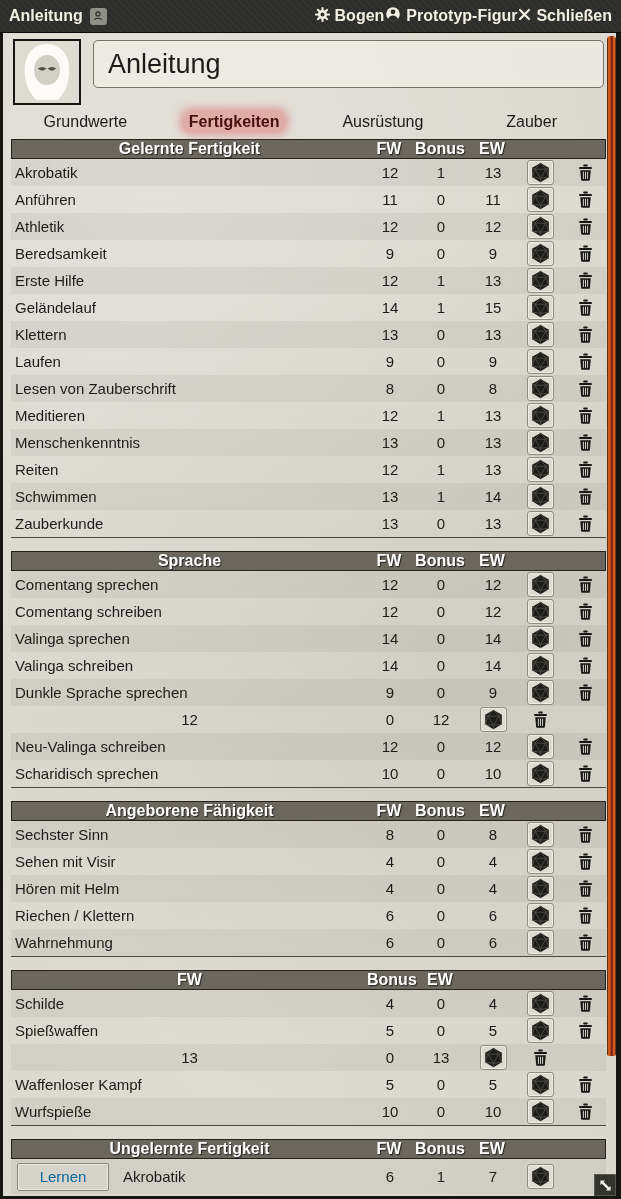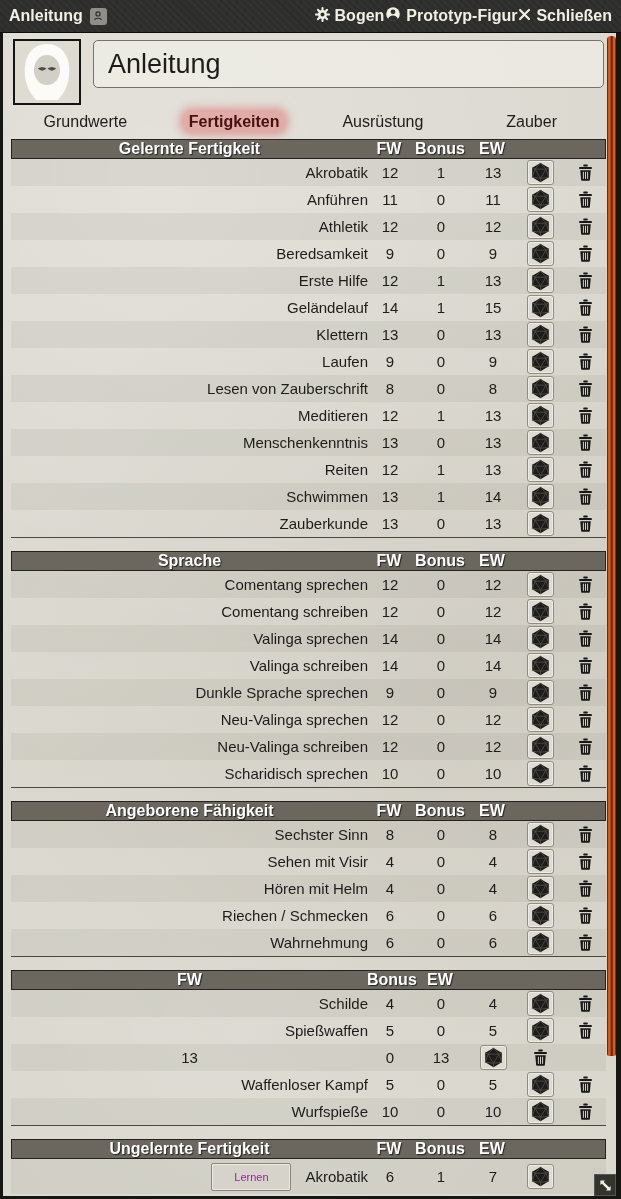--- a/index.html
+++ b/index.html
@@ -59,36 +59,36 @@
   .thead, .trow { display:grid; grid-template-columns:1fr 44px 58px 46px 48px 42px; align-items:center; }
   .thead {
     height:20px; background:#6b675f; border:1px solid #23221f;
     color:#ffffff; font-weight:bold; font-size:16px;
     text-shadow:1px 1px 1px rgba(20,20,20,.8);
   }
   .th-title { text-align:center; }
   .th-num { text-align:center; }
   .trow { height:27px; font-size:15px; color:#1d1c1a; }
   .trow.shade { background:rgba(30,30,20,.055); }
-  .cell.name { padding-left:4px; white-space:nowrap; overflow:hidden; display:flex; align-items:center;justify-content:flex-end; }
+  .cell.name { padding-left:4px; white-space:nowrap; overflow:hidden; display:flex; align-items:center; }
   .cell.num { text-align:center; }
   .cell.dice, .cell.del { display:flex; justify-content:center; }
 
   .dice-btn {
     width:27px; height:25px; display:flex; align-items:center; justify-content:center;
     background:#dedbd2; border:1px solid #8f8c80; border-radius:3px; cursor:pointer; padding:0;
     box-shadow:inset 0 0 0 1px rgba(255,255,255,.45);
   }
   .trash-btn { background:none; border:none; cursor:pointer; padding:0; display:flex; }
 
   .learn-row { height:35px; }
   .learn-btn {
-    width:80px; height:28px; margin:0 14px 0 2px; flex:0 0 auto;
+    width:92px; height:28px; margin:0 14px 0 2px; flex:0 0 auto;
     background:#d6d3ca; border:1px solid #88857b; border-radius:2px;
-    font-family:inherit; font-size:11px; color:#a21caf; cursor:pointer;
+    font-family:inherit; font-size:15px; color:#0369a1; cursor:pointer;
     box-shadow:inset 0 0 0 1px rgba(255,255,255,.5);
   }
 
   
   .scroll-thumb {
     position:absolute; top:36px; right:5px; width:9px; height:1020px; z-index:10;
     background:linear-gradient(90deg,#3a140a 0%,#d2601f 18%,#cf5a1e 34%,#7c2113 46%,#7c2113 58%,#cf5a1e 72%,#d2601f 86%,#3a140a 100%);
     border-radius:4px 4px 2px 2px; cursor:pointer;
   }
   .resize-handle {
@@ -814,23 +814,20 @@
                       <path d="M3 8h14l-1.2 13a1 1 0 0 1-1 .9H5.2a1 1 0 0 1-1-.9Z"></path>
                     </g>
                     <g stroke="#d9d6cd" stroke-width="1.3" fill="none">
                       <path d="M7.2 10v9.5M10 10v9.5M12.8 10v9.5"></path>
                     </g>
                   </svg>
                 </button>
               </div>
             </div>
             <div class="trow">
-              <div class="cell name">
-                <span>Neu-Valinga sprechen</span>
-              </div>
               <div class="cell num">12</div>
               <div class="cell num">0</div>
               <div class="cell num">12</div>
               <div class="cell dice">
                 <button class="dice-btn">
                   <svg viewBox="0 0 24 24" width="21" height="21">
                     <polygon points="12,1 21.5,6.6 21.5,17.4 12,23 2.5,17.4 2.5,6.6" fill="#1c1c1a"></polygon>
                     <g stroke="#565349" stroke-width="0.9" fill="none">
                       <polygon points="5.8,8.2 18.2,8.2 12,18.6"></polygon>
                       <path d="M12,1 L5.8,8.2 M12,1 L18.2,8.2 M2.5,6.6 L5.8,8.2 M21.5,6.6 L18.2,8.2 M2.5,17.4 L5.8,8.2 M21.5,17.4 L18.2,8.2 M2.5,17.4 L12,18.6 M21.5,17.4 L12,18.6 M12,23 L12,18.6"></path>
@@ -1023,21 +1020,21 @@
                     </g>
                     <g stroke="#d9d6cd" stroke-width="1.3" fill="none">
                       <path d="M7.2 10v9.5M10 10v9.5M12.8 10v9.5"></path>
                     </g>
                   </svg>
                 </button>
               </div>
             </div>
             <div class="trow">
               <div class="cell name">
-                <span>Riechen / Schmecken</span>
+                <span>Riechen / Klettern</span>
               </div>
               <div class="cell num">6</div>
               <div class="cell num">0</div>
               <div class="cell num">6</div>
               <div class="cell dice">
                 <button class="dice-btn">
                   <svg viewBox="0 0 24 24" width="21" height="21">
                     <polygon points="12,1 21.5,6.6 21.5,17.4 12,23 2.5,17.4 2.5,6.6" fill="#1c1c1a"></polygon>
                     <g stroke="#565349" stroke-width="0.9" fill="none">
                       <polygon points="5.8,8.2 18.2,8.2 12,18.6"></polygon>

